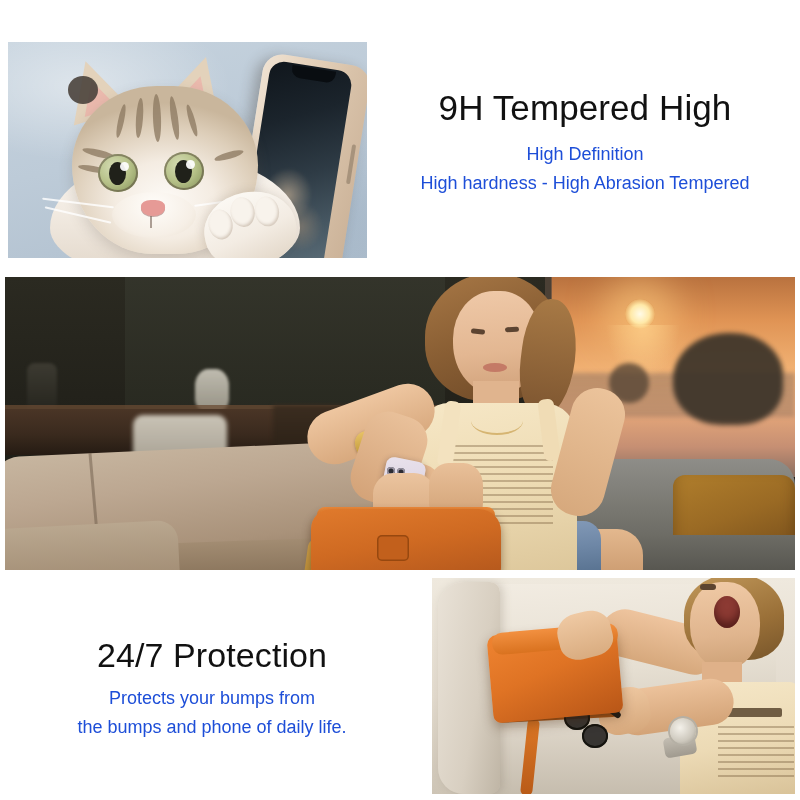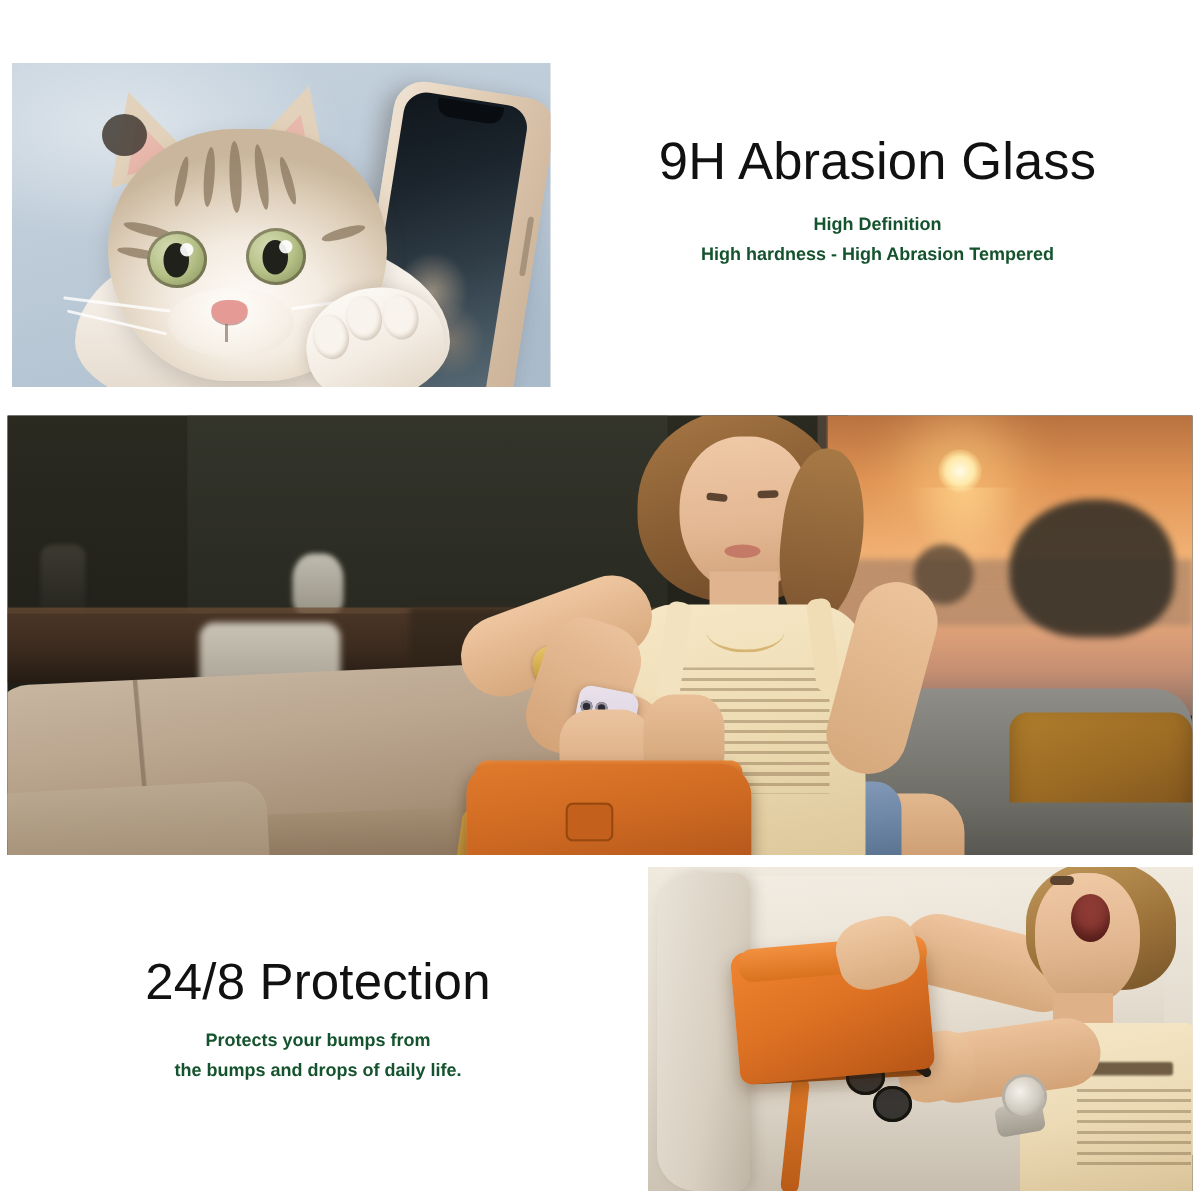--- a/index.html
+++ b/index.html
@@ -632,23 +632,23 @@
   .headline {
     font-size: 35px;
     font-weight: 400;
     color: #111111;
     letter-spacing: .1px;
     line-height: 1.12;
     white-space: nowrap;
   }
   #text-protect .headline { font-size: 34px; }
   .subline {
-    font-size: 12px;
-    font-weight: 700;
-    color: #14532d;
+    font-size: 18px;
+    font-weight: 400;
+    color: #1d4ed8;
     line-height: 1.62;
     white-space: nowrap;
   }
   .sub-wrap { margin-top: 13px; }
   #text-protect .sub-wrap { margin-top: 10px; }
 </style>
 </head>
 <body>
 
 <div id="banner">
@@ -797,28 +797,28 @@
     <div class="layer" id="spill-phone"></div>
     <div class="layer spill-glass-lens" id="spill-lens1"></div>
     <div class="layer spill-glass-lens" id="spill-lens2"></div>
     <div class="layer" id="spill-bridge"></div>
     <div class="layer" id="bag-spill"></div>
     <div class="layer" id="bag-spill-flap"></div>
     <div class="layer" id="s-hand-top"></div>
   </div>
 
   <div class="text-block" id="text-glass">
-    <div class="headline">9H Abrasion Glass</div>
+    <div class="headline">9H Tempered High</div>
     <div class="sub-wrap">
       <div class="subline">High Definition</div>
       <div class="subline">High hardness - High Abrasion Tempered</div>
     </div>
   </div>
 
   <div class="text-block" id="text-protect">
-    <div class="headline">24/8 Protection</div>
+    <div class="headline">24/7 Protection</div>
     <div class="sub-wrap">
       <div class="subline">Protects your bumps from</div>
-      <div class="subline">the bumps and drops of daily life.</div>
+      <div class="subline">the bumps and phone of daily life.</div>
     </div>
   </div>
 
 </div>
 
 </body></html>

